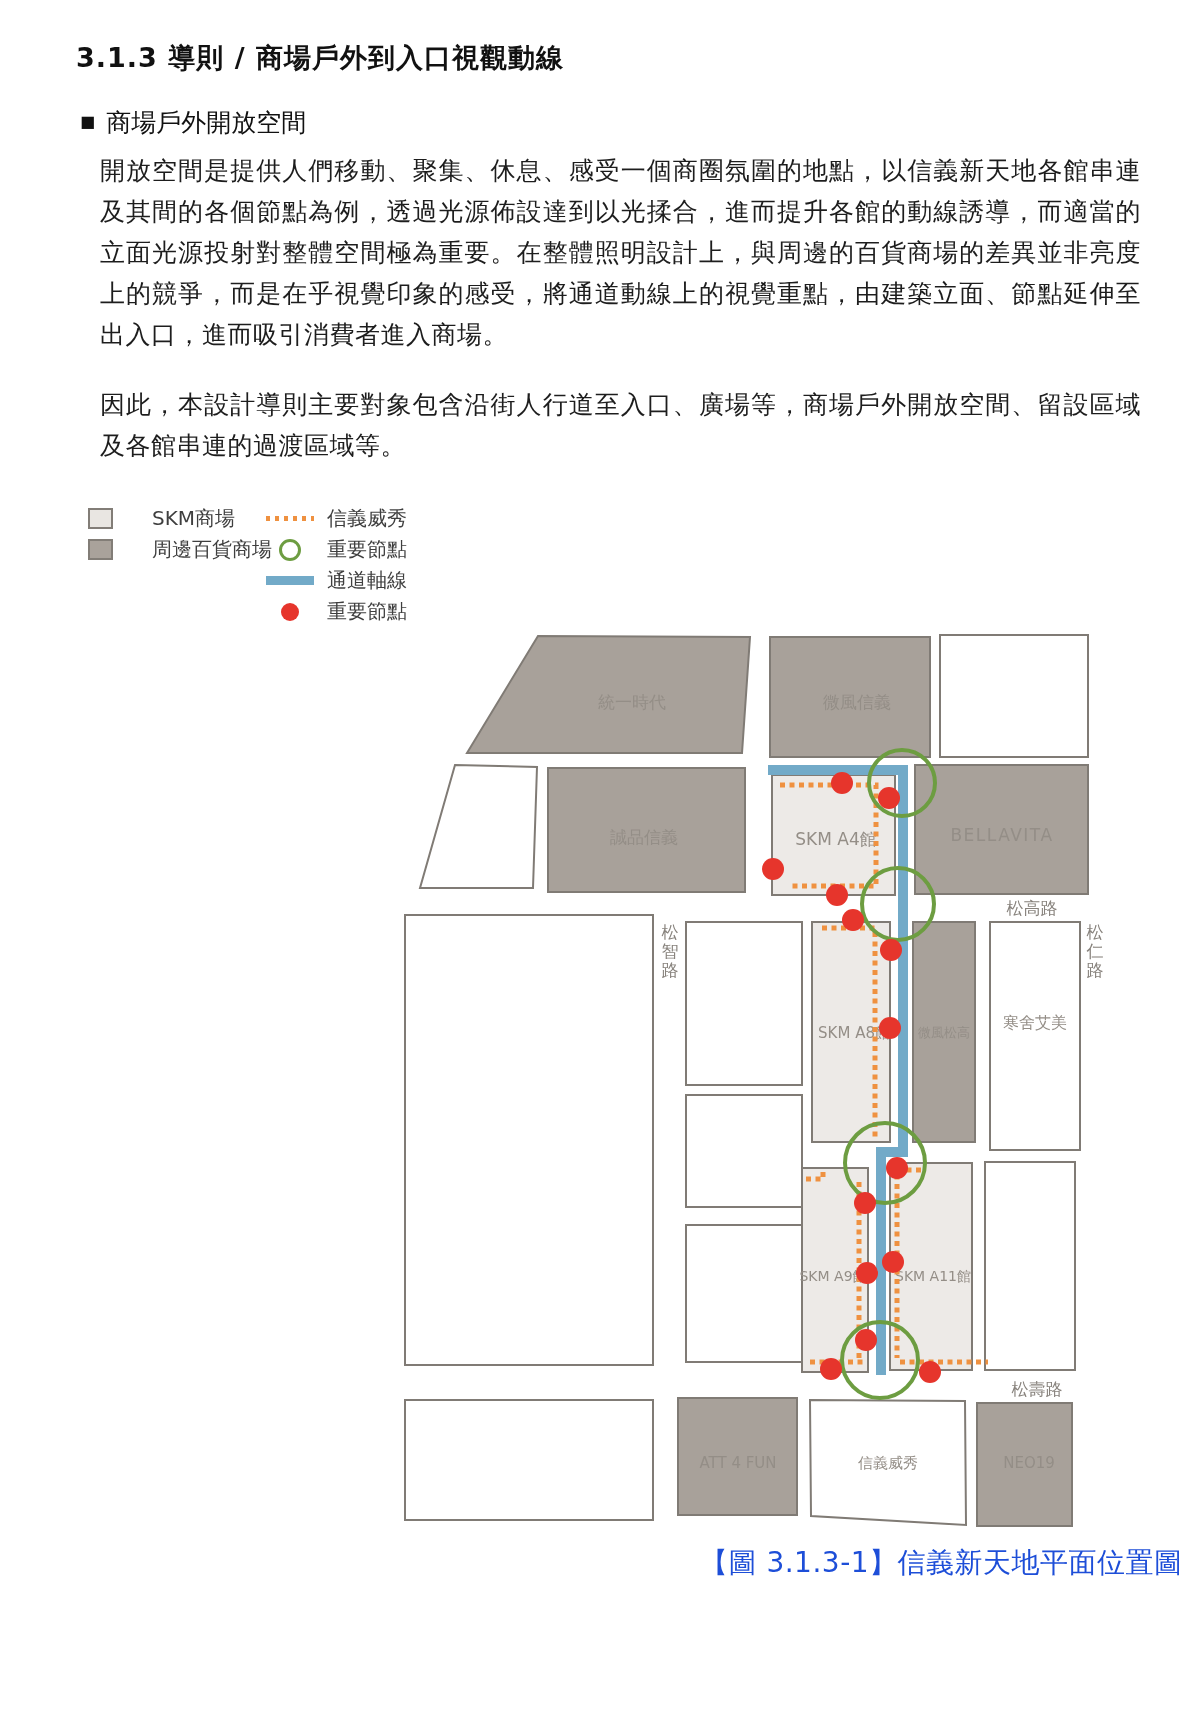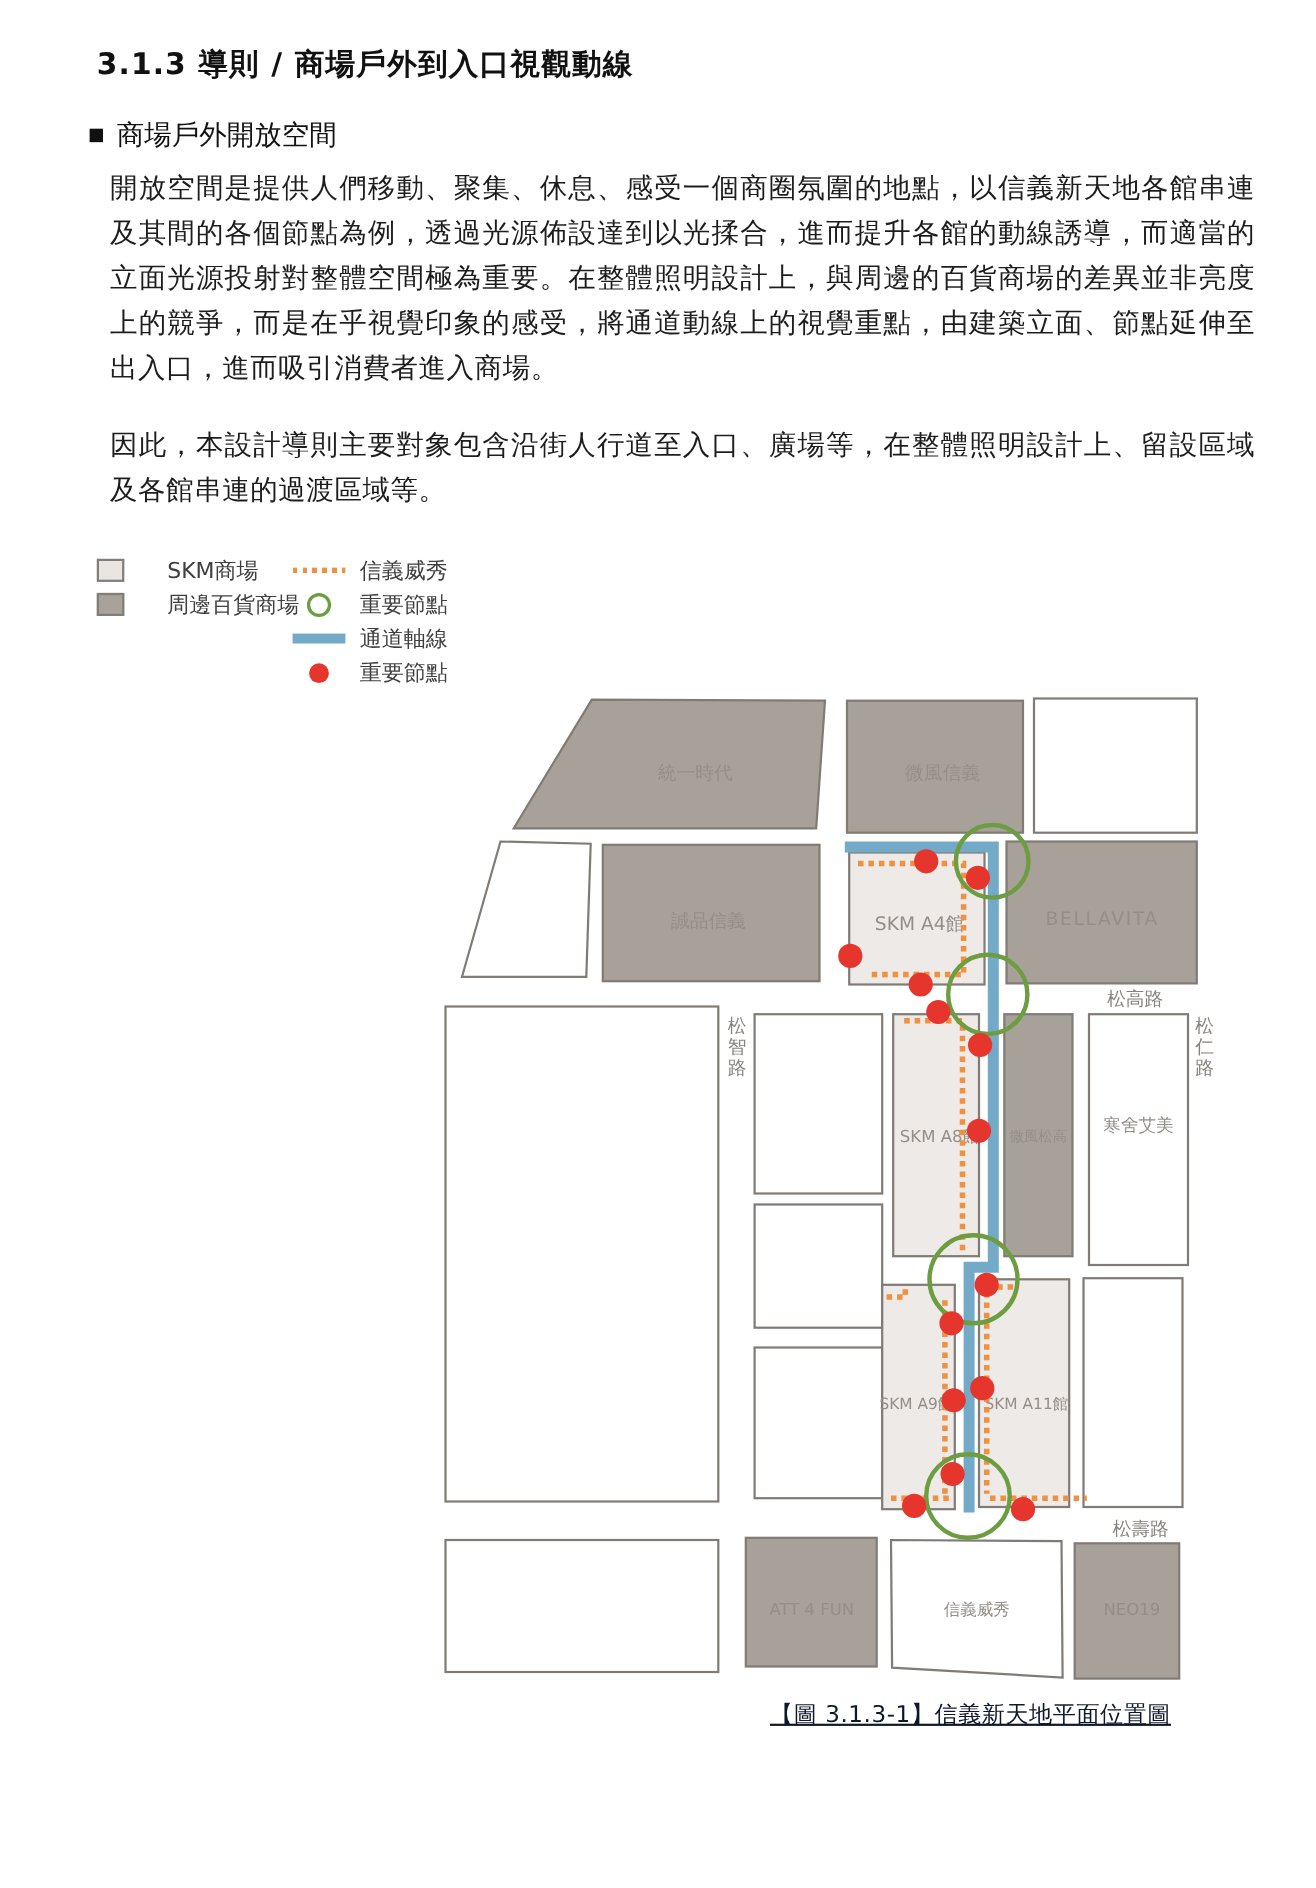--- a/index.html
+++ b/index.html
@@ -1,20 +1,20 @@
 <!DOCTYPE html>
 <html><head>
 <meta charset="utf-8">
 <style>
   html,body{margin:0;padding:0;}
   body{
     width:1196px;height:1716px;position:relative;background:#ffffff;
     font-family:"DejaVu Sans","Liberation Sans",sans-serif;
   }
-  .heading{position:absolute;left:88px;top:40px;font-size:27px;font-weight:bold;color:#111;letter-spacing:1px;}
+  .heading{position:absolute;left:76px;top:40px;font-size:27px;font-weight:bold;color:#111;letter-spacing:1px;}
   .subhead{position:absolute;left:80px;top:106px;font-size:25px;font-weight:normal;color:#111;}
   .subhead .marker{font-size:16px;margin-right:11px;vertical-align:4px;}
   .para{position:absolute;left:80px;width:1041px;font-size:25px;line-height:41px;color:#1d1d1d;
         text-align:justify;letter-spacing:0.5px;margin-left:20px;}
   #para1{top:150px;}
   #para2{top:384px;}
 
   .legend{position:absolute;left:88px;top:503px;width:480px;}
   .lg-col{position:absolute;top:0;}
   .lg-col1{left:0;}
@@ -25,33 +25,33 @@
   .lg-label{font-size:20px;color:#3f3f3f;white-space:nowrap;}
   .sw{width:25px;height:21px;border:2px solid #827d77;box-sizing:border-box;}
   .sw-skm{background:#e9e6e2;}
   .sw-dept{background:#a9a29b;}
   .sym-dotted{width:48px;height:5px;background:repeating-linear-gradient(90deg,#ef9140 0 4px,transparent 4px 9px);}
   .sym-circle{width:22px;height:22px;border:3px solid #6d9d41;border-radius:50%;box-sizing:border-box;}
   .sym-line{width:48px;height:9px;background:#72aac8;}
   .sym-dot{width:18px;height:18px;border-radius:50%;background:#e6352c;}
 
   #map-svg{position:absolute;left:370px;top:580px;}
-  .caption{position:absolute;left:700px;top:1544px;font-size:21px;color:#0f172a;letter-spacing:0.5px;text-decoration:underline;}
+  .caption{position:absolute;left:700px;top:1544px;font-size:28px;color:#1d4ed8;letter-spacing:0.5px;}
 </style>
 </head>
 <body>
 
 <div class="heading">3.1.3 導則 / 商場戶外到入口視觀動線</div>
 
 <div class="subhead">
   <span class="marker">■</span><span>商場戶外開放空間</span>
 </div>
 
 <div class="para" id="para1">開放空間是提供人們移動、聚集、休息、感受一個商圈氛圍的地點，以信義新天地各館串連及其間的各個節點為例，透過光源佈設達到以光揉合，進而提升各館的動線誘導，而適當的立面光源投射對整體空間極為重要。在整體照明設計上，與周邊的百貨商場的差異並非亮度上的競爭，而是在乎視覺印象的感受，將通道動線上的視覺重點，由建築立面、節點延伸至出入口，進而吸引消費者進入商場。</div>
-<div class="para" id="para2">因此，本設計導則主要對象包含沿街人行道至入口、廣場等，在整體照明設計上、留設區域及各館串連的過渡區域等。</div>
+<div class="para" id="para2">因此，本設計導則主要對象包含沿街人行道至入口、廣場等，商場戶外開放空間、留設區域及各館串連的過渡區域等。</div>
 
 <div class="legend">
   <div class="lg-col lg-col1">
     <div class="lg-row">
       <span class="lg-sym">
           <span class="sw sw-skm"></span>
         </span>
       <span class="lg-label">SKM商場</span>
     </div>
     <div class="lg-row">

